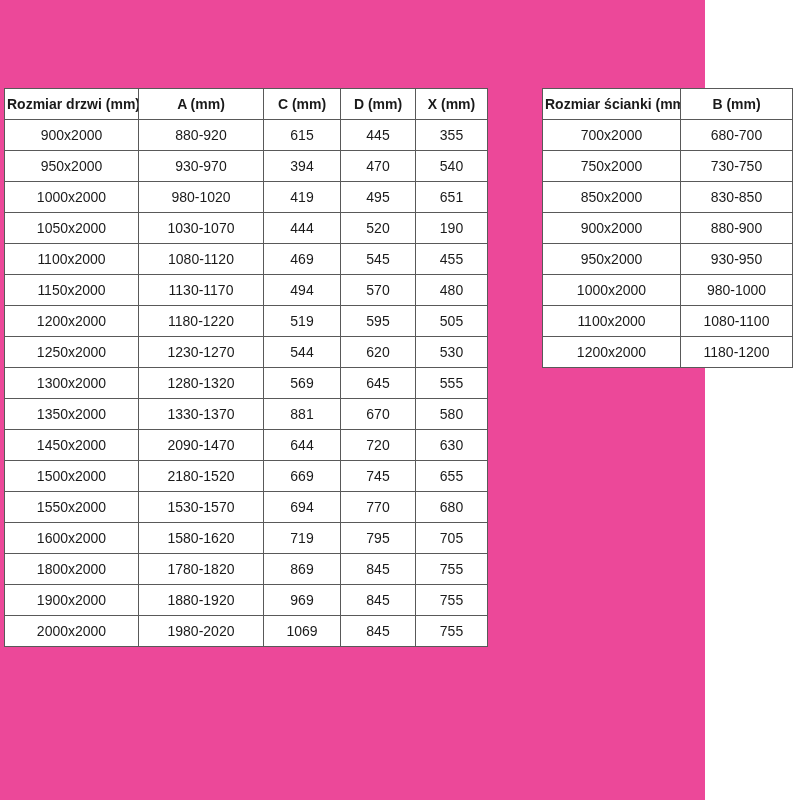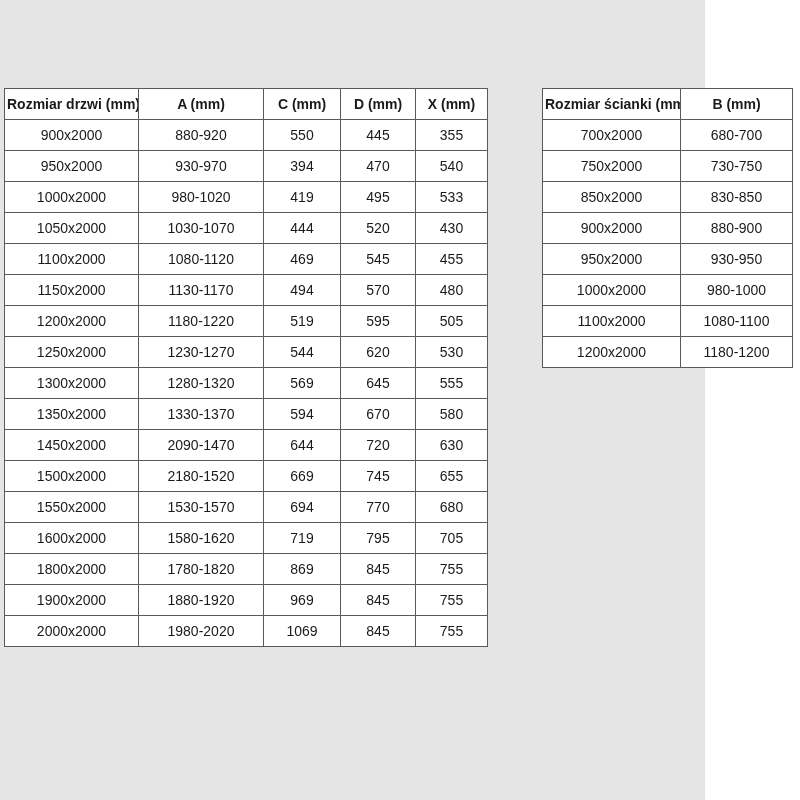--- a/index.html
+++ b/index.html
@@ -4,21 +4,21 @@
 <style>
   html, body {
     margin: 0;
     padding: 0;
     background: #ffffff;
   }
   .page {
     position: relative;
     width: 705px;
     height: 800px;
-    background: #e5e5e5;
+    background: #ec4899;
     font-family: "Liberation Sans", sans-serif;
     color: #1a1a1a;
   }
   table {
     position: absolute;
     border-collapse: collapse;
     table-layout: fixed;
     background: #ffffff;
   }
   th, td {
@@ -73,44 +73,44 @@
           <th>A (mm)</th>
           <th>C (mm)</th>
           <th>D (mm)</th>
           <th>X (mm)</th>
         </tr>
       </thead>
     <tbody>
         <tr>
           <td>900x2000</td>
           <td>880-920</td>
-          <td>550</td>
+          <td>615</td>
           <td>445</td>
           <td>355</td>
         </tr>
         <tr>
           <td>950x2000</td>
           <td>930-970</td>
           <td>394</td>
           <td>470</td>
           <td>540</td>
         </tr>
         <tr>
           <td>1000x2000</td>
           <td>980-1020</td>
           <td>419</td>
           <td>495</td>
-          <td>533</td>
+          <td>651</td>
         </tr>
         <tr>
           <td>1050x2000</td>
           <td>1030-1070</td>
           <td>444</td>
           <td>520</td>
-          <td>430</td>
+          <td>190</td>
         </tr>
         <tr>
           <td>1100x2000</td>
           <td>1080-1120</td>
           <td>469</td>
           <td>545</td>
           <td>455</td>
         </tr>
         <tr>
           <td>1150x2000</td>
@@ -136,21 +136,21 @@
         <tr>
           <td>1300x2000</td>
           <td>1280-1320</td>
           <td>569</td>
           <td>645</td>
           <td>555</td>
         </tr>
         <tr>
           <td>1350x2000</td>
           <td>1330-1370</td>
-          <td>594</td>
+          <td>881</td>
           <td>670</td>
           <td>580</td>
         </tr>
         <tr>
           <td>1450x2000</td>
           <td>2090-1470</td>
           <td>644</td>
           <td>720</td>
           <td>630</td>
         </tr>

